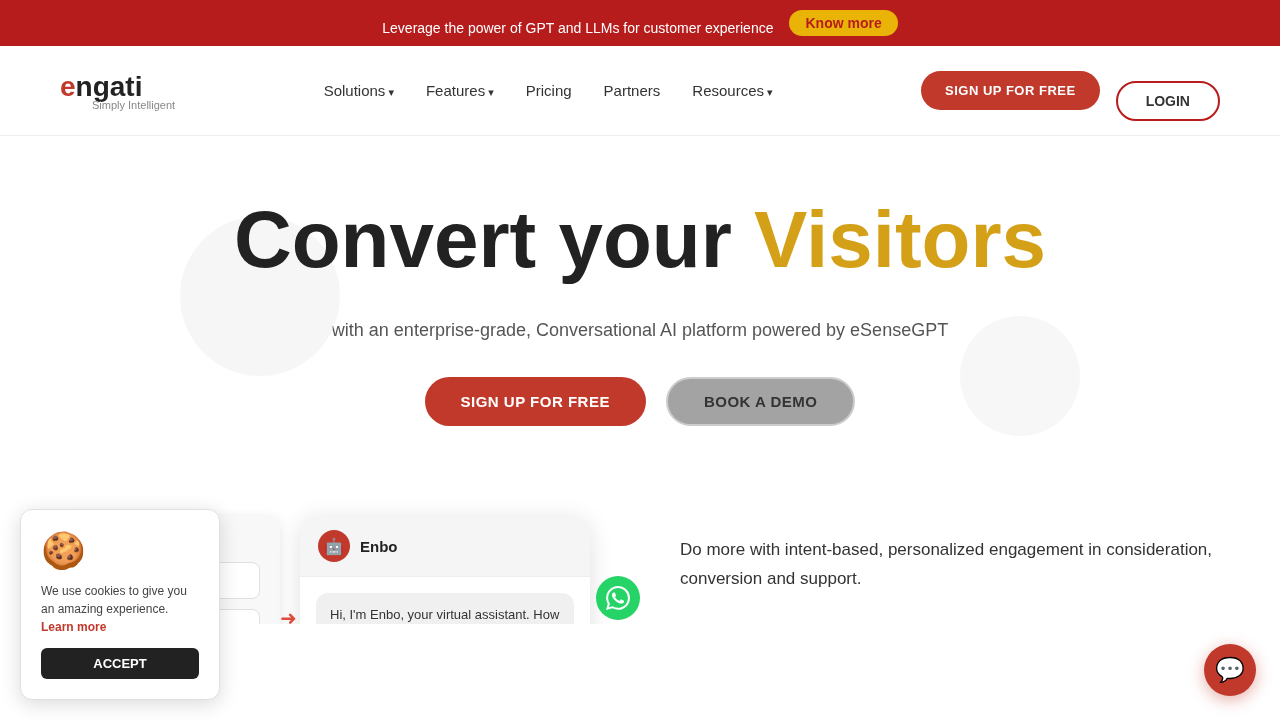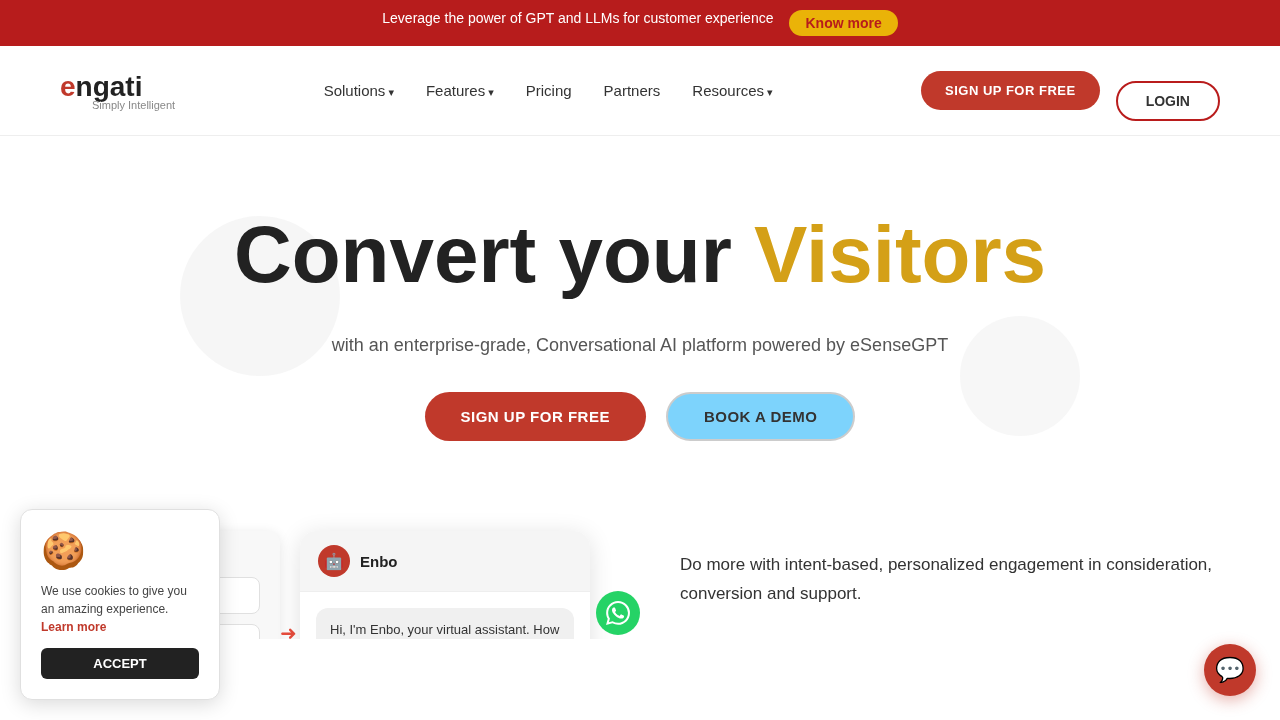--- a/index.html
+++ b/index.html
@@ -6,21 +6,21 @@
     body { font-family: -apple-system, BlinkMacSystemFont, 'Segoe UI', sans-serif; background: #fff; overflow-x: hidden; width: 1280px; }
 
     
     .top-banner {
       background: #b71c1c;
       color: #fff;
       text-align: center;
       padding: 10px 20px;
       font-size: 14px;
       display: flex;
-      align-items: flex-start;
+      align-items: flex-end;
       justify-content: center;
       gap: 16px;
     }
     .know-more-btn {
       background: #eab308;
       color: #b71c1c;
       border: none;
       border-radius: 20px;
       padding: 5px 16px;
       font-size: 14px;
@@ -133,21 +133,20 @@
       background: #f0f0f0;
       opacity: 0.5;
     }
     .hero h1 {
       font-size: 80px;
       font-weight: 800;
       color: #222;
       line-height: 1.1;
       position: relative;
       z-index: 1;
-      margin-top: 15px;
     }
     .hero h1 .highlight {
       color: #d4a017;
     }
     .hero-sub {
       font-size: 18px;
       color: #555;
       margin: 36px auto 36px;
       max-width: 700px;
     }
@@ -163,21 +162,21 @@
       border: none;
       border-radius: 30px;
       padding: 16px 36px;
       font-size: 15px;
       font-weight: 700;
       cursor: pointer;
       text-transform: uppercase;
       letter-spacing: 0.5px;
     }
     .btn-hero-demo {
-      background: #7dd3fc;
+      background: #a3a3a3;
       color: #333;
       border: 2px solid #ccc;
       border-radius: 30px;
       padding: 14px 36px;
       font-size: 15px;
       font-weight: 600;
       cursor: pointer;
       text-transform: uppercase;
       letter-spacing: 0.5px;
     }

